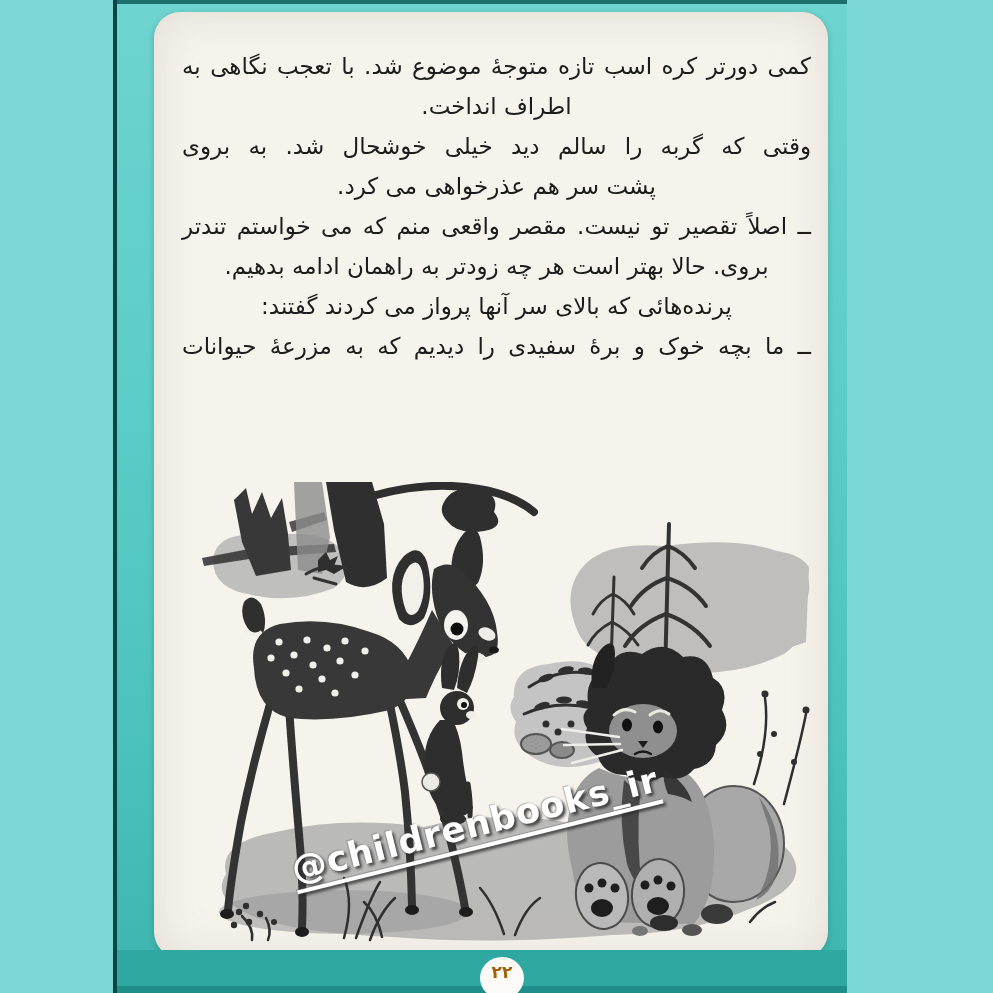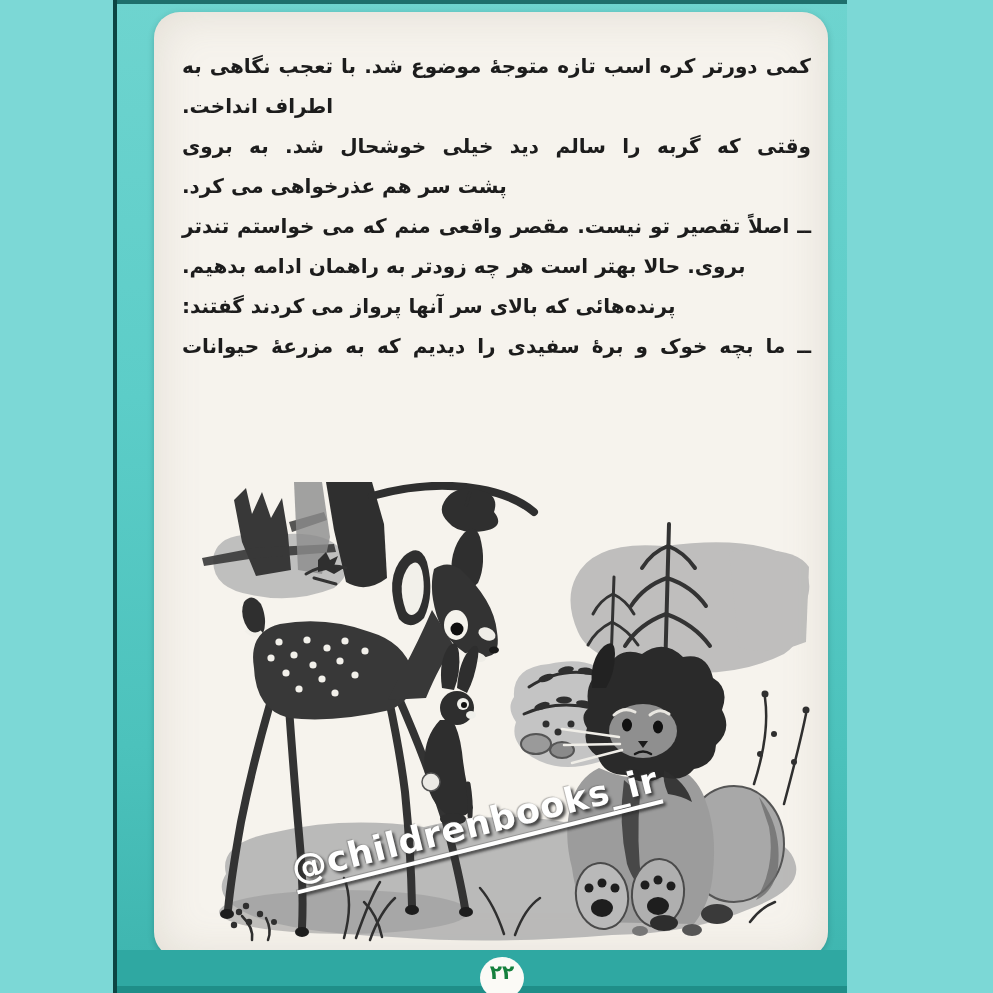--- a/index.html
+++ b/index.html
@@ -24,41 +24,41 @@
   }
   
   .page{
     position:absolute;left:37px;top:12px;width:674px;height:946px;
     background:#F6F3ED;border-radius:26px;
     box-shadow:inset 0 0 45px rgba(150,140,120,.22), 0 2px 6px rgba(0,60,60,.25);
   }
   .text-block{
     position:absolute;top:34px;right:17px;left:28px;
     direction:rtl;unicode-bidi:embed;
-    color:#1C1C1C;font-size:20px;font-weight:bold;line-height:40px;
-  }
-  .line{text-align:left;white-space:nowrap;}
+    color:#1C1C1C;font-size:23px;font-weight:normal;line-height:40px;
+  }
+  .line{text-align:center;white-space:nowrap;}
   .line.justify{white-space:normal;text-align:justify;text-align-last:justify;}
   
   .watermark{
     position:absolute;left:138px;top:838px;
     transform:rotate(-14deg);transform-origin:0 50%;
     font-size:35px;font-weight:bold;letter-spacing:1px;color:#FFFFFF;
     text-shadow:2px 3px 3px rgba(45,45,45,.85), -1px -1px 1px rgba(90,90,90,.4);
     text-decoration:underline;text-decoration-thickness:4px;text-underline-offset:9px;
     text-decoration-skip-ink:none;
     white-space:nowrap;
   }
   
   .page-number-badge{
     position:absolute;left:363px;top:957px;width:44px;height:42px;border-radius:50%;
     background:#FBFAF6;display:flex;align-items:flex-start;justify-content:center;
   }
   .page-number-badge span{
-    font-size:20px;font-weight:bold;color:#15803d;line-height:30px;
+    font-size:17px;font-weight:bold;color:#a16207;line-height:30px;
   }
   
   .illustration{
     position:absolute;left:40px;top:470px;width:625px;height:463px;
   }
   .illustration svg{display:block;width:100%;height:100%;}
 </style>
 </head>
 <body>
 

